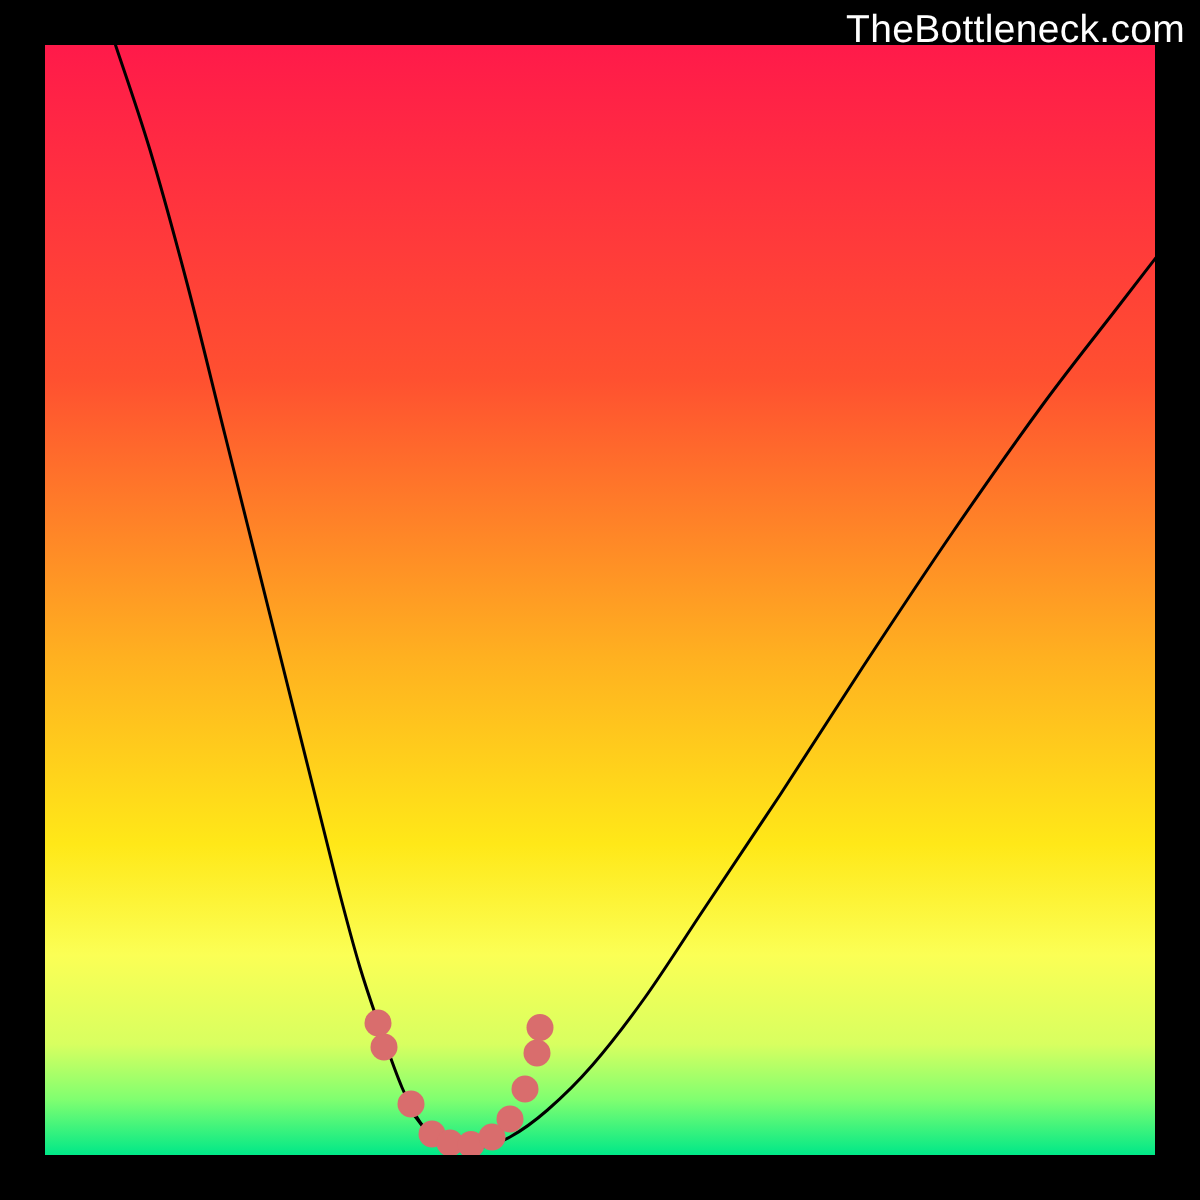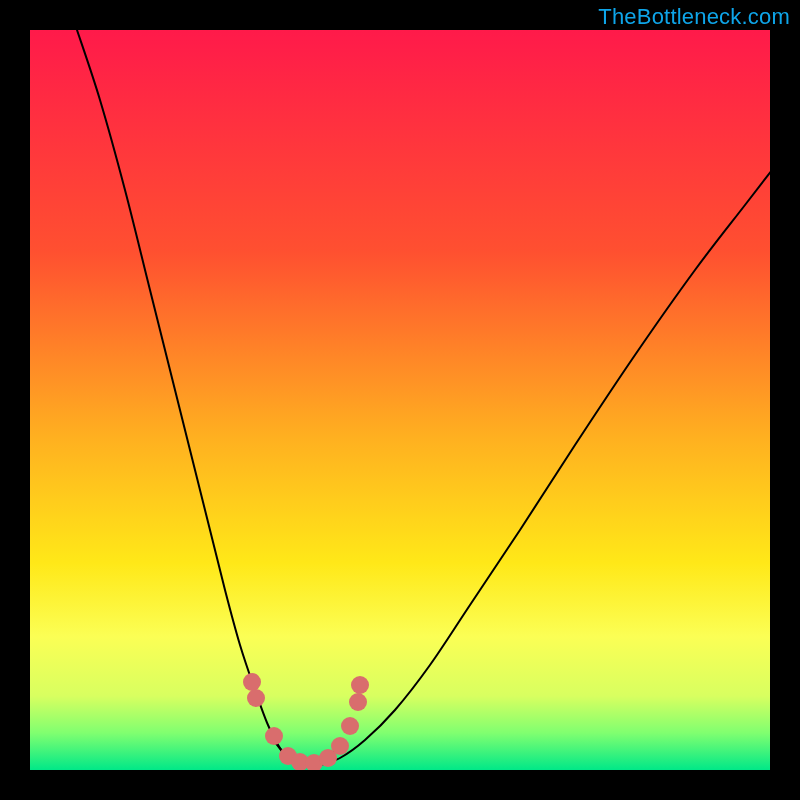--- a/index.html
+++ b/index.html
@@ -23,22 +23,22 @@
     left: 30px;
     top: 30px;
     width: 740px;
     height: 740px;
     overflow: hidden;
   }
   .watermark {
     position: absolute;
     top: 4px;
     right: 10px;
-    color: #0ea5e9;
-    font-size: 22px;
+    color: #ffffff;
+    font-size: 26px;
     font-weight: 500;
     letter-spacing: 0.2px;
     user-select: none;
   }
   svg {
     display: block;
   }
 </style>
 </head>
 <body>

